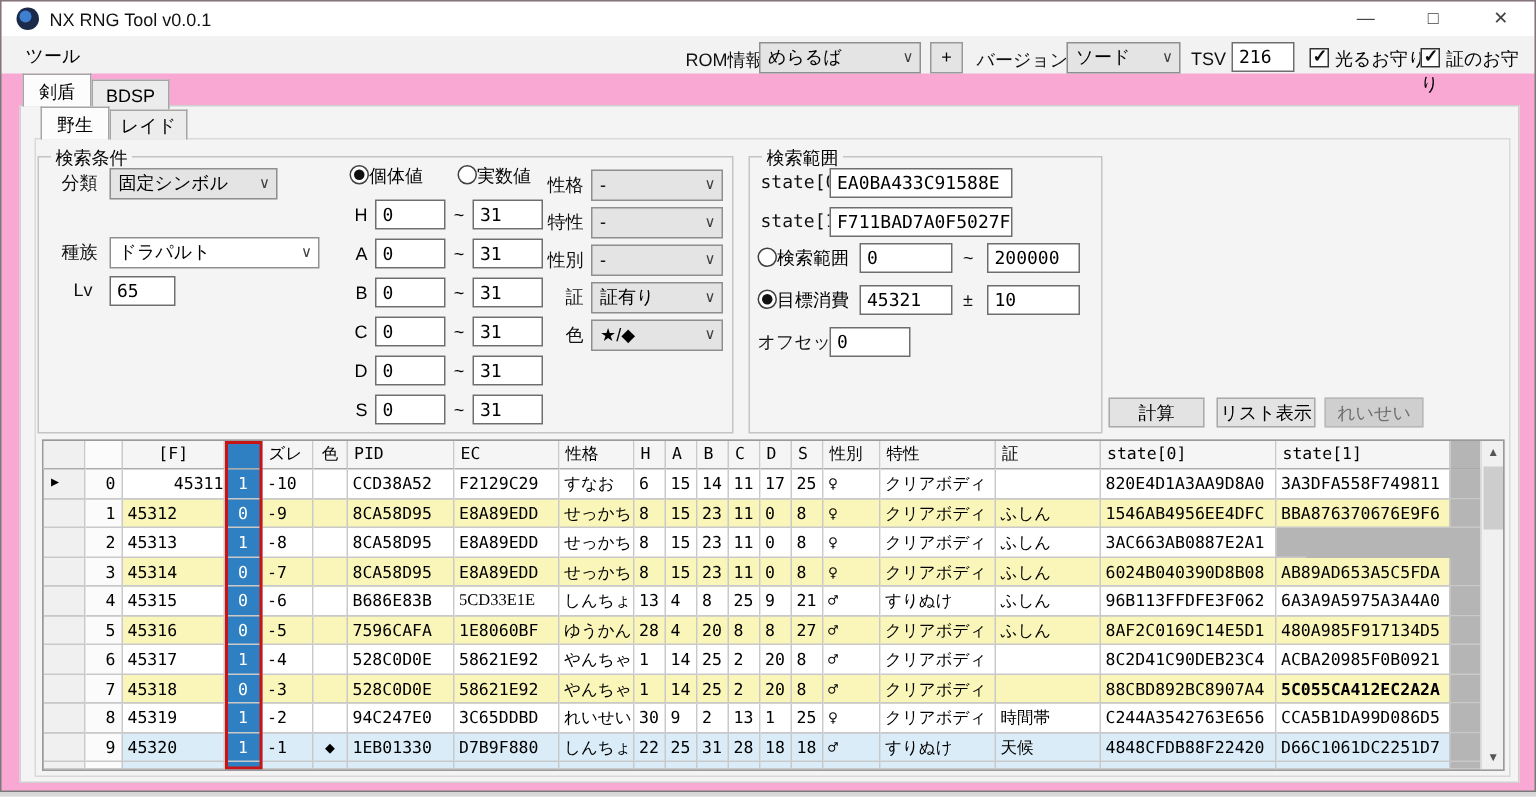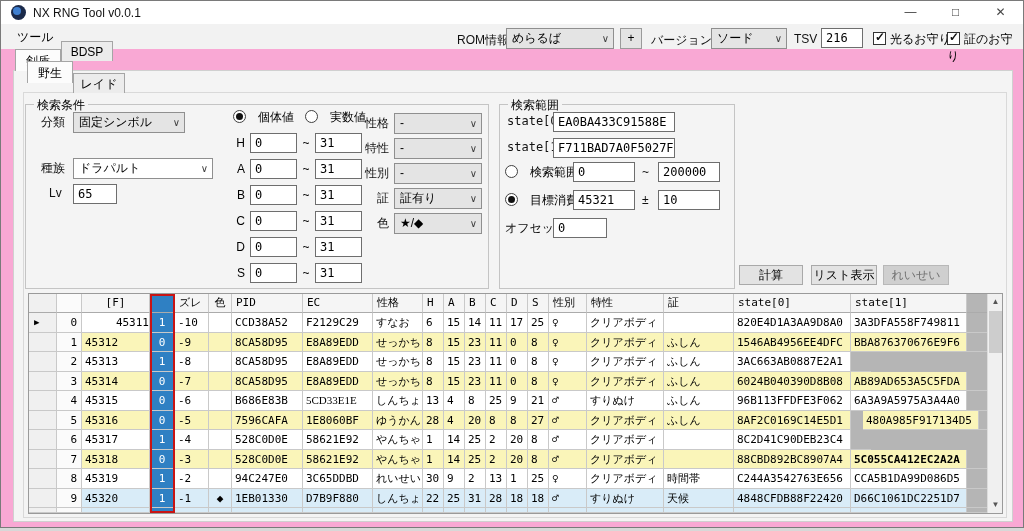--- a/index.html
+++ b/index.html
@@ -43,21 +43,21 @@
   .tab { position:absolute; border:1px solid #a5a5a5; border-bottom:none; text-align:center; font-size:12px; }
   .tab.active { background:#fcfcfc; z-index:3; }
   .tab.inactive { background:#ececec; z-index:1; }
   
   .groupbox { position:absolute; border:1px solid #c4c4c4; }
   .gb-title { position:absolute; left:8px; top:-8px; background:#f4f4f4; padding:0 3px; font-size:12px; }
   .radio { display:inline-block; width:13px; height:13px; border:1px solid #404040; border-radius:50%;
     background:#fff; position:relative; vertical-align:-2px; }
   .radio.sel:before { content:""; position:absolute; left:2px; top:2px; width:7px; height:7px; border-radius:50%; background:#111; }
   .radiowrap { position:absolute; white-space:nowrap; font-size:12px; }
-  .rlbl { margin-left:12px; }
+  .rlbl { margin-left:0; }
   .tilde { position:absolute; font-size:12px; color:#111; }
   .ivrow { display:flex; align-items:center; height:26px; }
   .ivrow .ivl { width:14px; text-align:right; margin-right:5px; font-size:12px; }
   .ivbox { width:47px; height:20px; background:#fff; border:1px solid #6e6e6e;
     font-family:"DejaVu Sans Mono", monospace; font-size:12px; line-height:18px; padding-left:4px; }
   .ivrow .ivt { width:18px; text-align:center; }
   .button { position:absolute; height:20px; background:#e3e3e3; border:1px solid #a9a9a9;
     text-align:center; line-height:18px; font-size:12px; }
   .button.disabled { background:#cfcfcf; color:#707070; border-color:#b8b8b8; }
   
@@ -119,24 +119,24 @@
     <div class="checkwrap" style="left:872px;">
       <span class="checkbox checked"></span><span class="cbl">光るお守り</span>
     </div>
     <div class="checkwrap" style="left:946px;">
       <span class="checkbox checked"></span><span class="cbl">証のお守り</span>
     </div>
   </div>
 
   <div class="tabpage1"></div>
   <div class="tab active" style="left:14px; top:48px; width:46px; height:22px; line-height:22px;">剣盾</div>
-  <div class="tab inactive" style="left:60px; top:40px; width:52px; height:20px; line-height:20px;text-align:center;">BDSP</div>
+  <div class="tab inactive" style="left:60px; top:52px; width:52px; height:20px; line-height:20px;text-align:center;">BDSP</div>
 
   <div class="tabpage2"></div>
-  <div class="tab active" style="left:26px; top:60px; width:46px; height:22px; line-height:22px;">野生</div>
+  <div class="tab active" style="left:26px; top:70px; width:46px; height:22px; line-height:22px;">野生</div>
   <div class="tab inactive" style="left:72px; top:72px; width:52px; height:20px; line-height:20px;">レイド</div>
 
   <div class="groupbox" style="left:24px; top:103px; width:464px; height:185px;">
     <div class="gb-title">検索条件</div>
   </div>
   <div class="tlabel" style="left:40px; top:113px;">分類</div>
   <div class="combo" style="left:72px; top:111px; width:112px;">
     <span>固定シンボル</span><span class="arrow">∨</span>
   </div>
   <div class="tlabel" style="left:40px; top:159px;">種族</div>
@@ -393,21 +393,21 @@
           <div class="tcell col-h" style="width: 21px;">28</div>
           <div class="tcell col-a" style="width: 21px;">4</div>
           <div class="tcell col-b" style="width: 21px;">20</div>
           <div class="tcell col-c" style="width: 21px;">8</div>
           <div class="tcell col-d" style="width: 21px;">8</div>
           <div class="tcell col-s" style="width: 21px;">27</div>
           <div class="tcell col-gender" style="width: 38px;">♂</div>
           <div class="tcell col-ability" style="width: 77px;">クリアボディ</div>
           <div class="tcell col-mark" style="width: 70px;">ふしん</div>
           <div class="tcell col-state0" style="width: 117px;">8AF2C0169C14E5D1</div>
-          <div class="tcell col-state1" style="width: 116px; margin-left: 12px;">480A985F917134D5</div>
+          <div class="tcell col-state1" style="width: 116px;">480A985F917134D5</div>
           <div class="tcell col-filler" style="width: 20px;"></div>
         </div>
         <div class="trow bg-white">
           <div class="tcell col-sel" style="width: 28px;"></div>
           <div class="tcell col-num" style="width: 25px;">6</div>
           <div class="tcell col-f" style="width: 68px;">45317</div>
           <div class="tcell col-flag" style="width: 25px;">1</div>
           <div class="tcell col-zure" style="width: 34px;">-4</div>
           <div class="tcell col-iro" style="width: 23px;"></div>
           <div class="tcell col-pid" style="width: 71px;">528C0D0E</div>
@@ -416,20 +416,21 @@
           <div class="tcell col-h" style="width: 21px;">1</div>
           <div class="tcell col-a" style="width: 21px;">14</div>
           <div class="tcell col-b" style="width: 21px;">25</div>
           <div class="tcell col-c" style="width: 21px;">2</div>
           <div class="tcell col-d" style="width: 21px;">20</div>
           <div class="tcell col-s" style="width: 21px;">8</div>
           <div class="tcell col-gender" style="width: 38px;">♂</div>
           <div class="tcell col-ability" style="width: 77px;">クリアボディ</div>
           <div class="tcell col-mark" style="width: 70px;"></div>
           <div class="tcell col-state0" style="width: 117px;">8C2D41C90DEB23C4</div>
+          <div class="tcell col-state1" style="width: 116px;">ACBA20985F0B0921</div>
           <div class="tcell col-filler" style="width: 20px;"></div>
         </div>
         <div class="trow bg-yellow">
           <div class="tcell col-sel" style="width: 28px;"></div>
           <div class="tcell col-num" style="width: 25px;">7</div>
           <div class="tcell col-f" style="width: 68px;">45318</div>
           <div class="tcell col-flag" style="width: 25px;">0</div>
           <div class="tcell col-zure" style="width: 34px;">-3</div>
           <div class="tcell col-iro" style="width: 23px;"></div>
           <div class="tcell col-pid" style="width: 71px;">528C0D0E</div>

